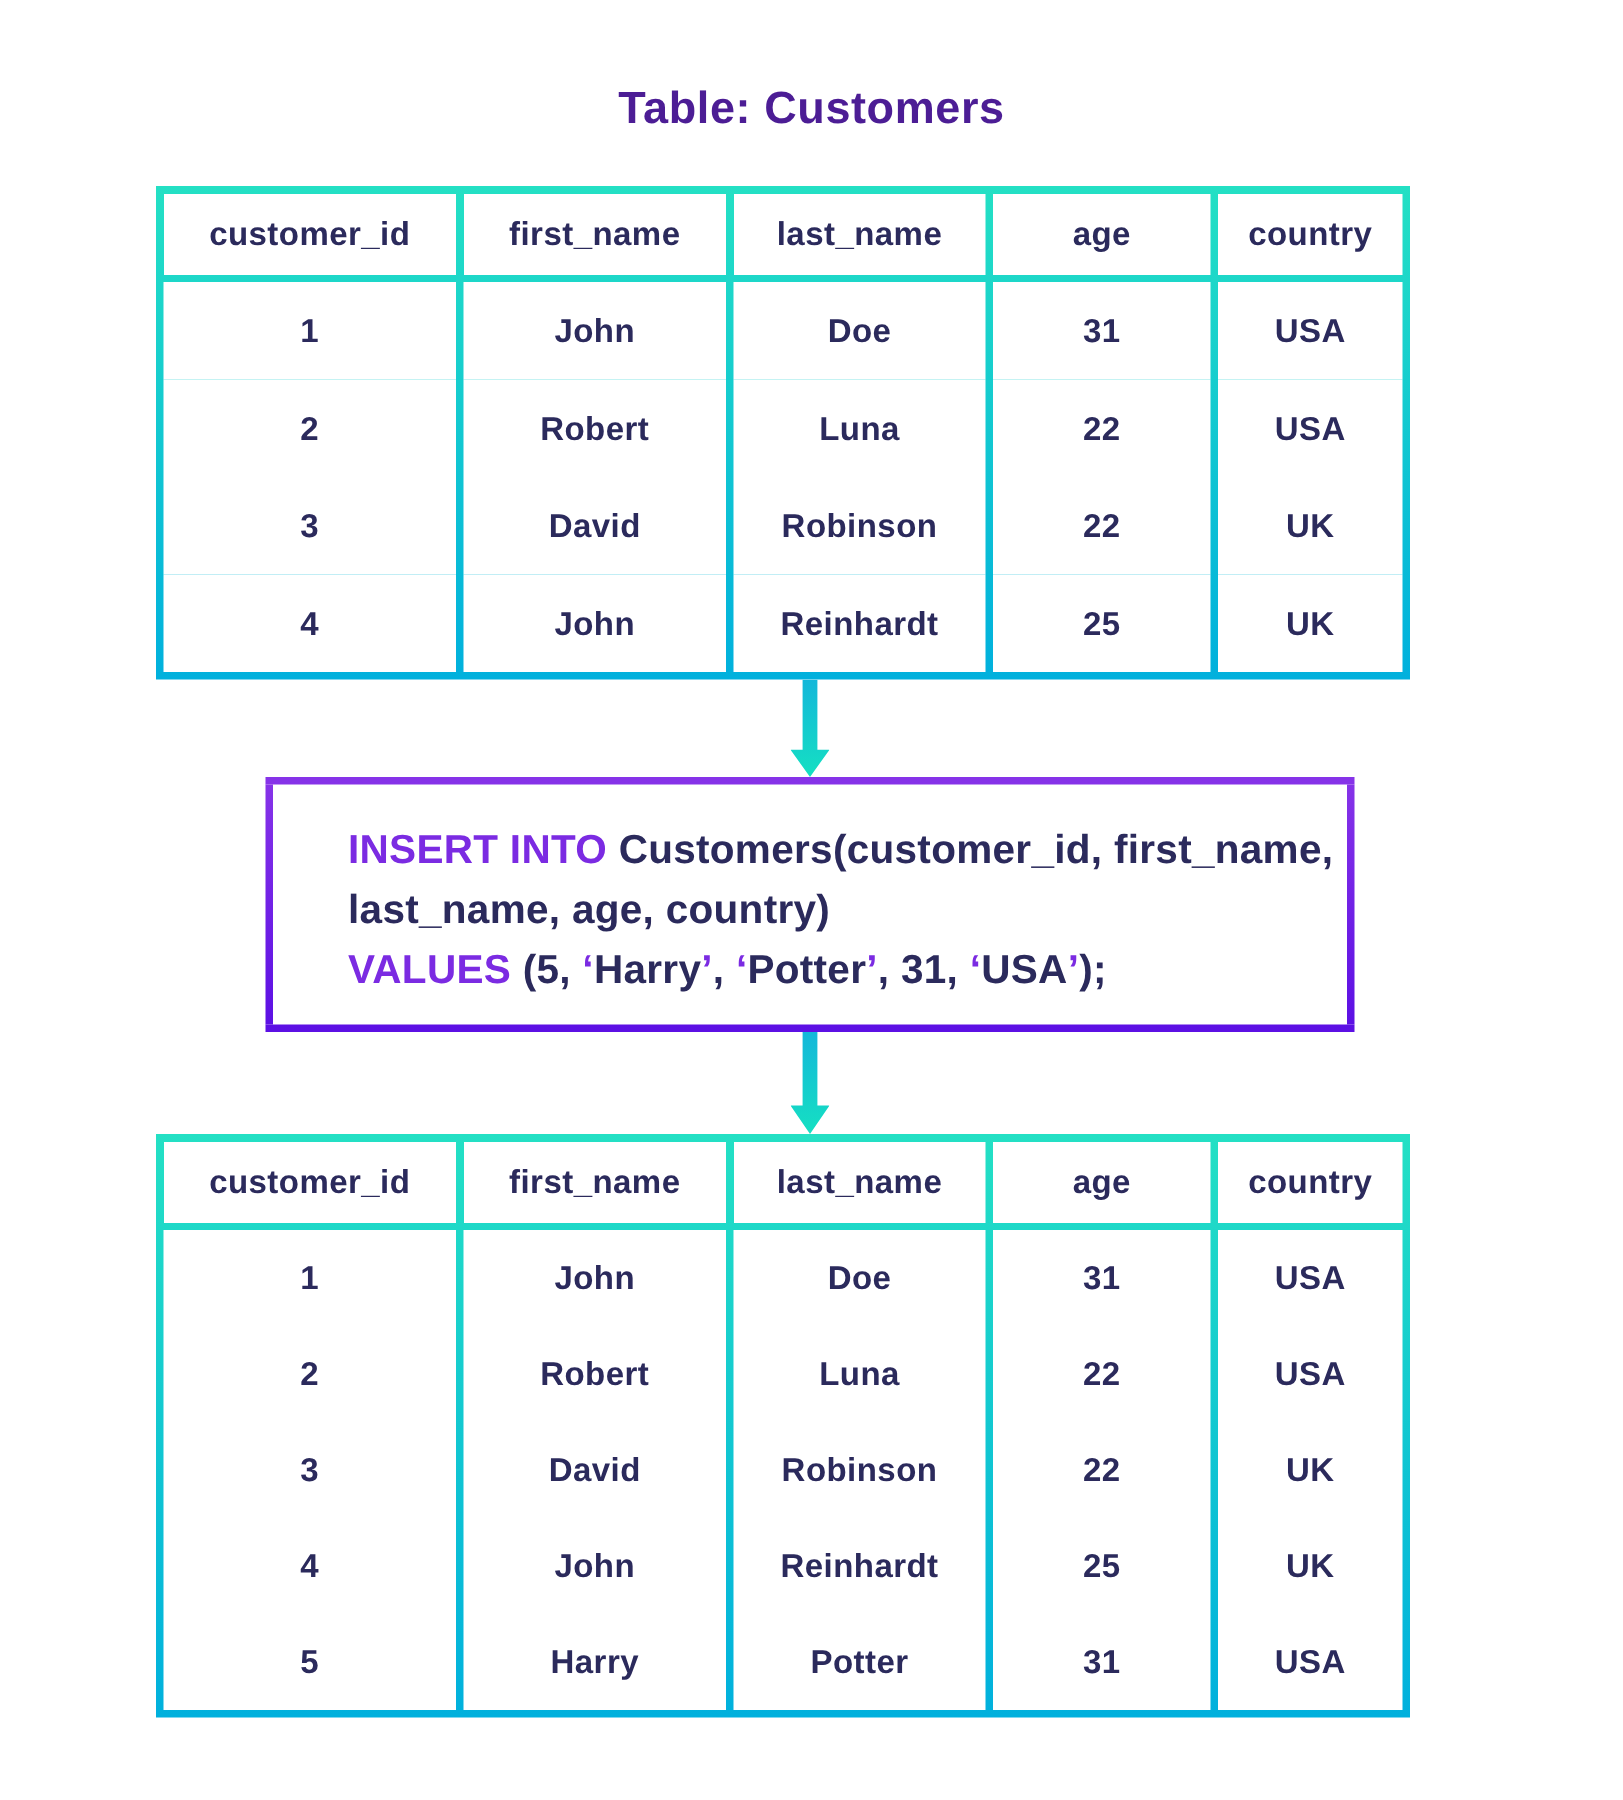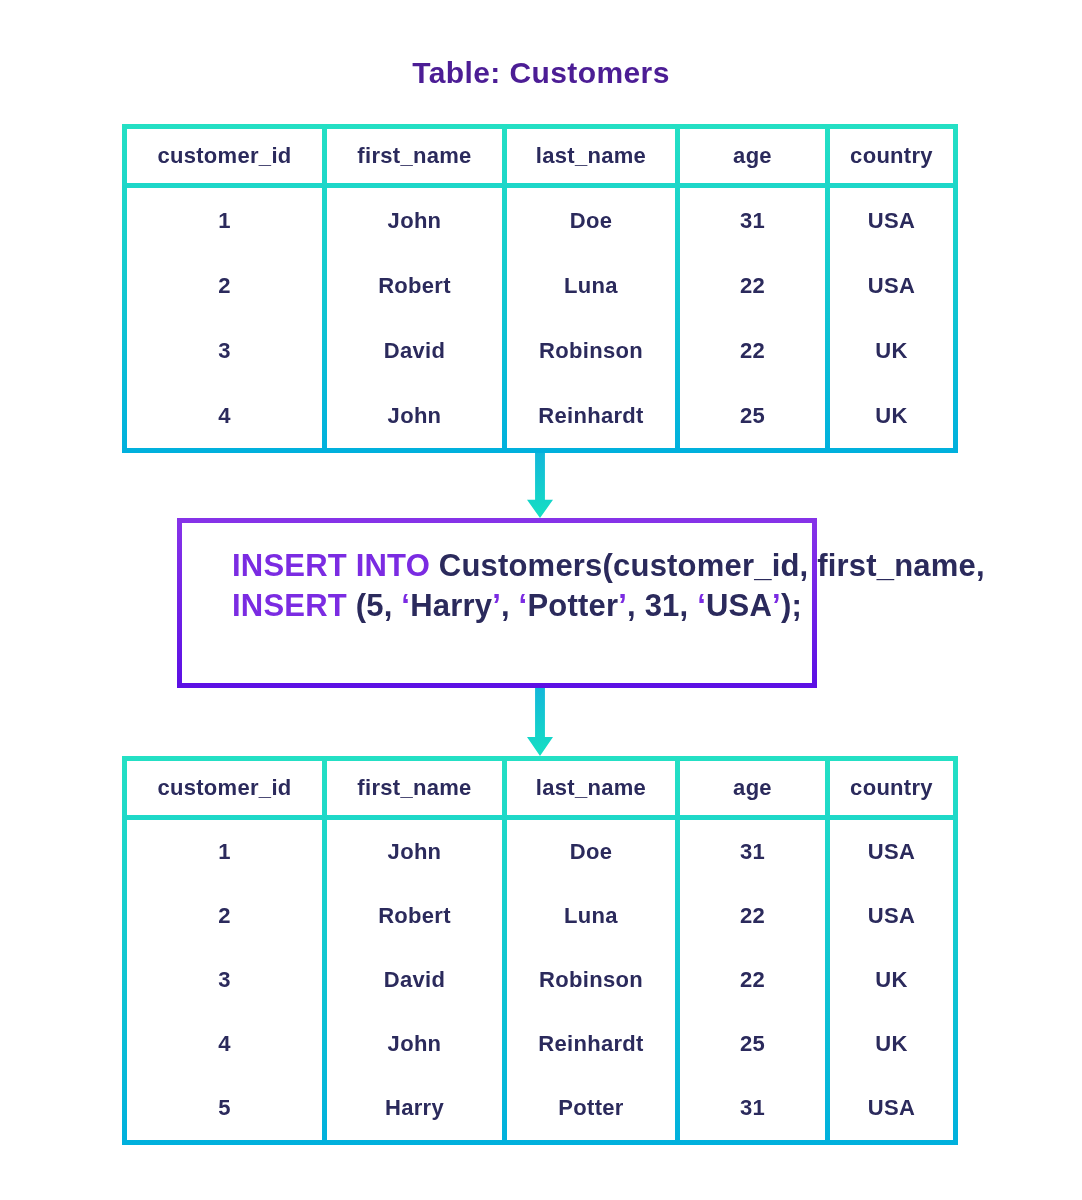--- a/index.html
+++ b/index.html
@@ -17,21 +17,21 @@
     left: 0;
     width: 100%;
     text-align: center;
     font-size: 30px;
     font-weight: 700;
     letter-spacing: 0.4px;
     color: #4c1d95;
   }
   .dtable {
     position: absolute;
-    left: 122px;
+    left: 104px;
     width: 836px;
     box-sizing: border-box;
     padding: 5px;
     display: grid;
     grid-template-columns: 195px 175px 168px 145px 123px;
     column-gap: 5px;
     row-gap: 0;
     background: linear-gradient(180deg, #24e0c4 0%, #00b0dd 100%);
   }
   .dtable.before { top: 124px; grid-template-rows: 59px repeat(4, 65px); }
@@ -57,28 +57,28 @@
     width: 26px;
     background: linear-gradient(180deg, #13b7da 0%, #15e0c2 100%);
     clip-path: polygon(31% 0, 69% 0, 69% 72%, 100% 72%, 50% 100%, 0 72%, 31% 72%);
   }
   .arrow.a1 { top: 453px; height: 65px; }
   .arrow.a2 { top: 688px; height: 68px; }
   .sqlbox {
     position: absolute;
     left: 177px;
     top: 518px;
-    width: 640px;
+    width: 726px;
     height: 170px;
     box-sizing: border-box;
     border: 5px solid;
     border-image: linear-gradient(180deg, #8633e8 0%, #5c10e4 100%) 1;
     padding: 23px 15px 0 50px;
     color: #2b2a5c;
-    font-size: 31px;
+    font-size: 27px;
     font-weight: 600;
     letter-spacing: 0.2px;
     line-height: 40px;
   }
   .sql-line { white-space: pre; }
   .kw { color: #7b2be2; font-weight: 700; }
 </style>
 </head>
 <body>
 
@@ -115,21 +115,22 @@
     <div class="cell">John</div>
     <div class="cell">Reinhardt</div>
     <div class="cell">25</div>
     <div class="cell">UK</div>
   </div>
 
   <div class="arrow a1"></div>
 
   <div class="sqlbox">
     <div class="sql-line"><span class="kw">INSERT INTO</span><span> Customers(customer_id, first_name,</span></div>
-    <div class="sql-line"><span class="kw">INSERT</span><span> (5, </span><span class="kw">‘</span><span>Harry</span><span class="kw">’</span><span>, </span><span class="kw">‘</span><span>Potter</span><span class="kw">’</span><span>, 31, </span><span class="kw">‘</span><span>USA</span><span class="kw">’</span><span>);</span></div>
+    <div class="sql-line"><span>last_name, age, country)</span></div>
+    <div class="sql-line"><span class="kw">VALUES</span><span> (5, </span><span class="kw">‘</span><span>Harry</span><span class="kw">’</span><span>, </span><span class="kw">‘</span><span>Potter</span><span class="kw">’</span><span>, 31, </span><span class="kw">‘</span><span>USA</span><span class="kw">’</span><span>);</span></div>
   </div>
 
   <div class="arrow a2"></div>
 
   <div class="dtable after">
     <div class="cell head">customer_id</div>
     <div class="cell head">first_name</div>
     <div class="cell head">last_name</div>
     <div class="cell head">age</div>
     <div class="cell head">country</div>

